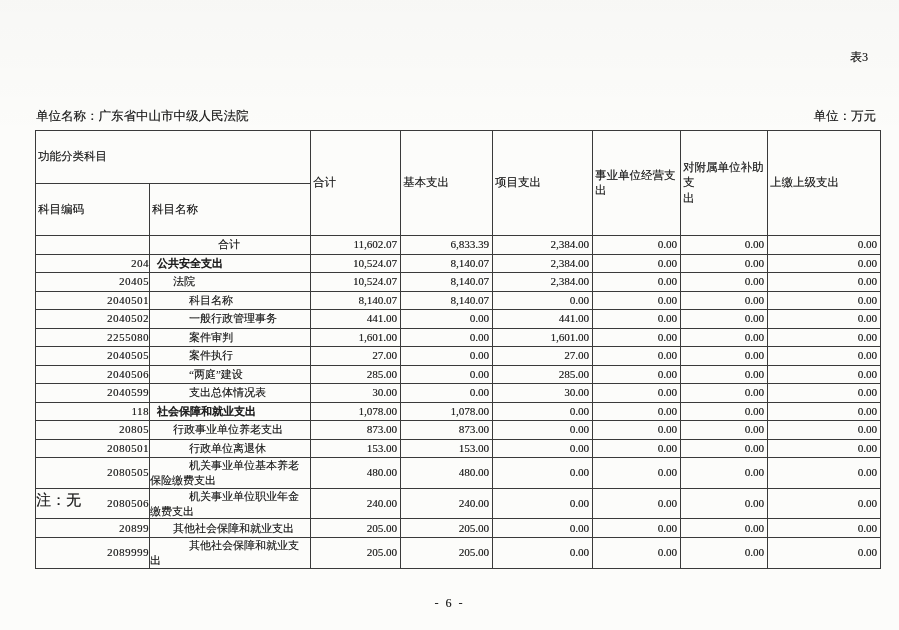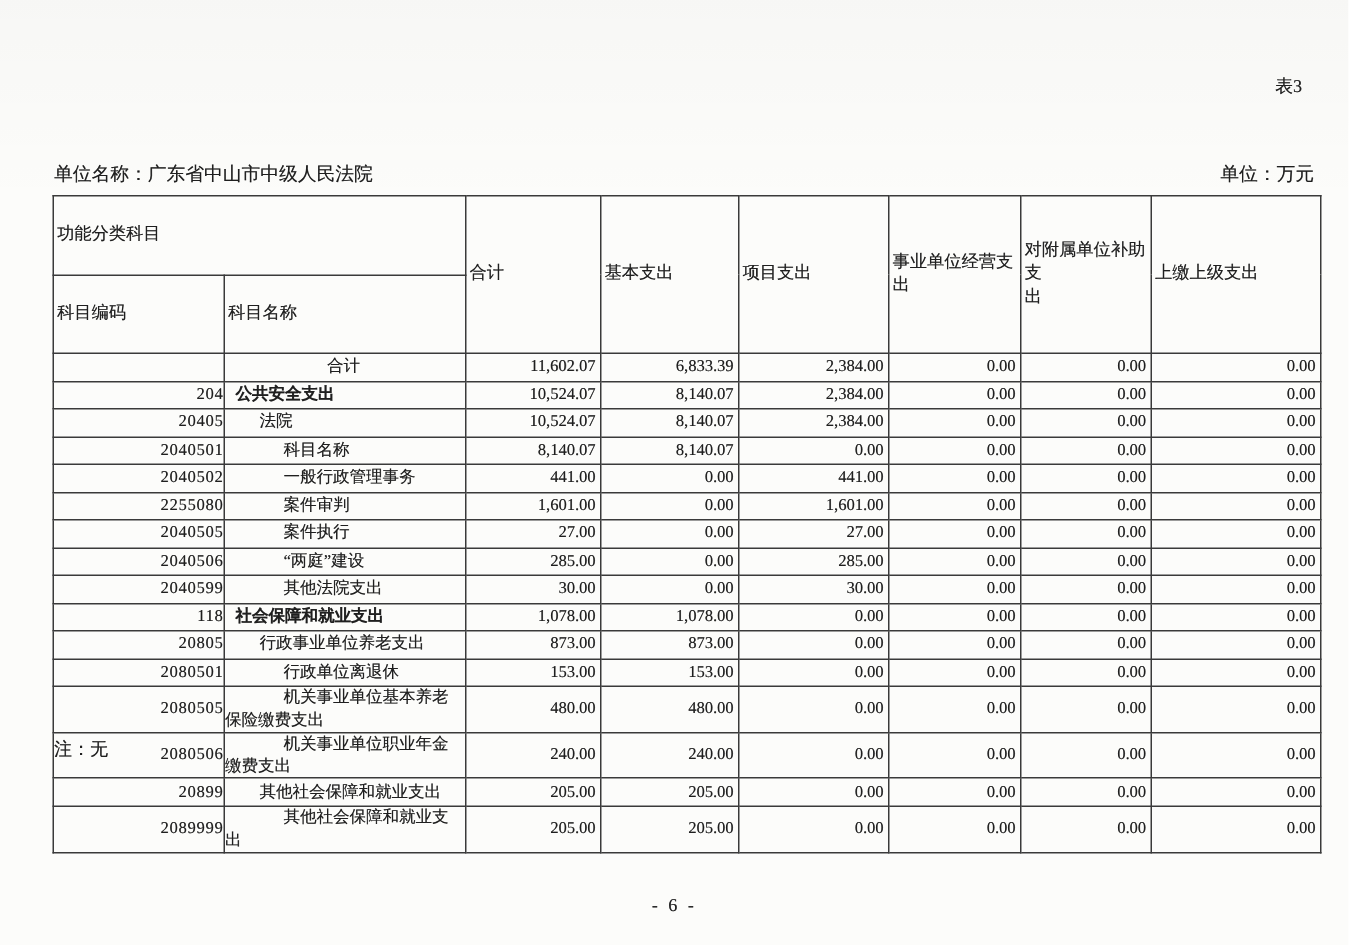--- a/index.html
+++ b/index.html
@@ -26,21 +26,21 @@
   .grid thead tr.h1{height:15px;}
   .grid thead tr.h2{height:17px;}
   .grid tbody tr{height:18.5px;}
   td.code{text-align:right;padding-left:6px;letter-spacing:0.5px;vertical-align:middle;}
   td.name{text-align:left;vertical-align:middle;padding-right:2px;}
   td.name.ind0{text-indent:7px;font-weight:bold;}
   td.name.ind1{text-indent:23px;margin-top:19px;}
   td.name.ind2{text-indent:39px;}
   td.name.ctr{text-align:center;text-indent:0;}
   td.num{text-align:right;padding-right:3px;vertical-align:middle;}
-  .note{position:absolute;top:491px;left:36px;font-size:12px;}
+  .note{position:absolute;top:491px;left:36px;font-size:15px;}
   .pageno{position:absolute;top:596px;left:0;width:100%;text-align:center;
           font-size:12px;letter-spacing:2px;}
 </style>
 </head>
 <body>
 
 <div class="sheet">
 
   <div class="tag">表3</div>
 
@@ -153,21 +153,21 @@
           <td class="name ind2">“两庭”建设</td>
           <td class="num">285.00</td>
           <td class="num">0.00</td>
           <td class="num">285.00</td>
           <td class="num">0.00</td>
           <td class="num">0.00</td>
           <td class="num">0.00</td>
         </tr>
         <tr>
           <td class="code">2040599</td>
-          <td class="name ind2">其他法院支出</td>
+          <td class="name ind2">支出总体情况表</td>
           <td class="num">30.00</td>
           <td class="num">0.00</td>
           <td class="num">30.00</td>
           <td class="num">0.00</td>
           <td class="num">0.00</td>
           <td class="num">0.00</td>
         </tr>
         <tr>
           <td class="code">118</td>
           <td class="name ind0">社会保障和就业支出</td>

